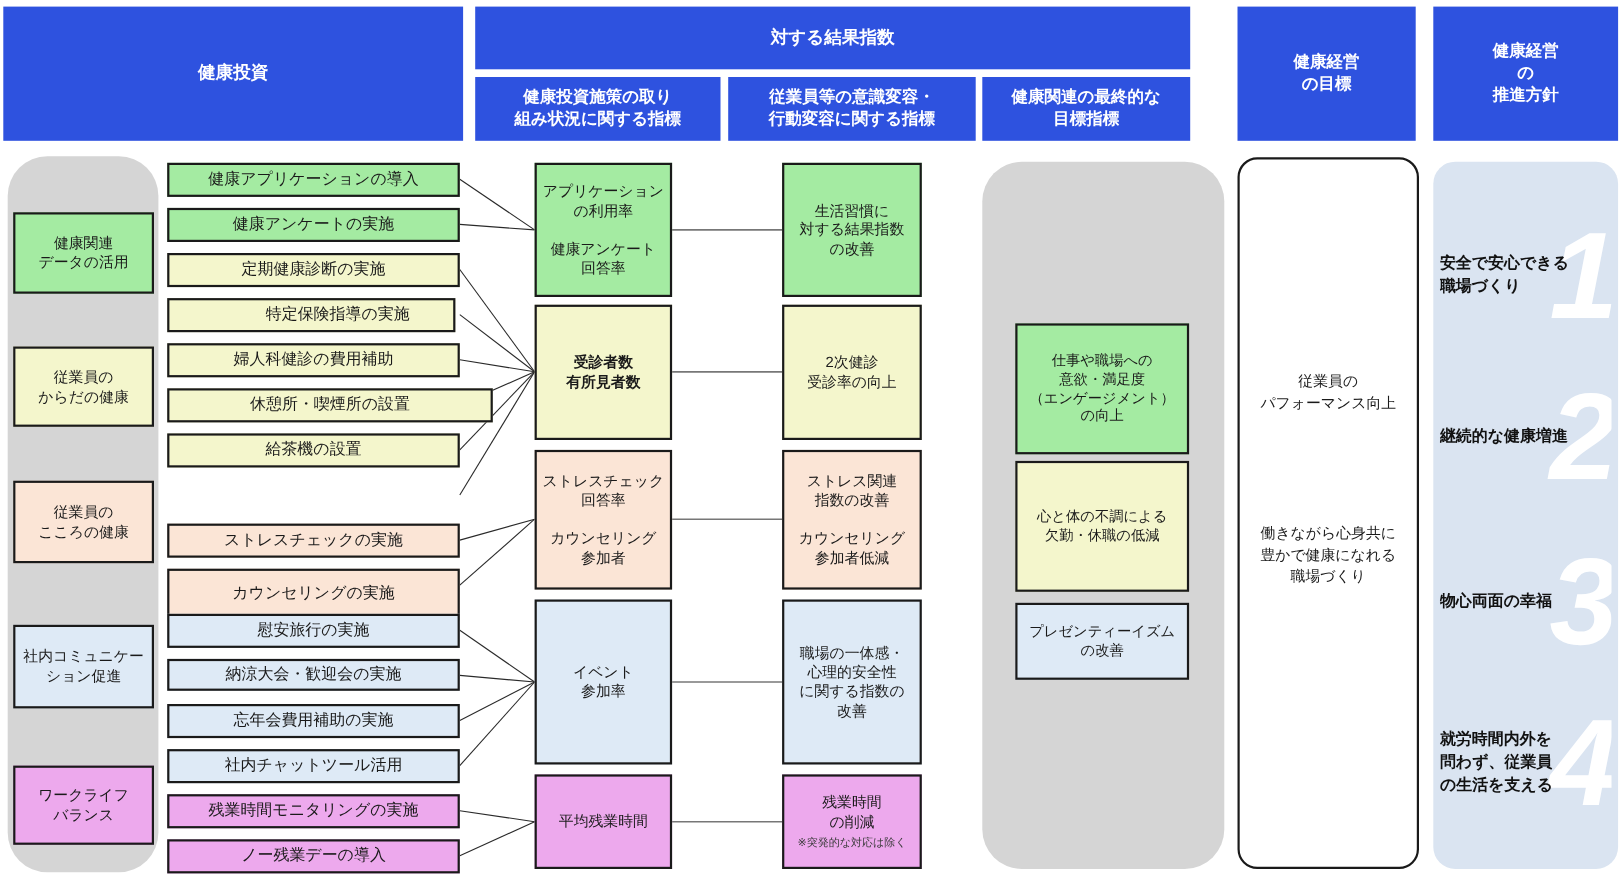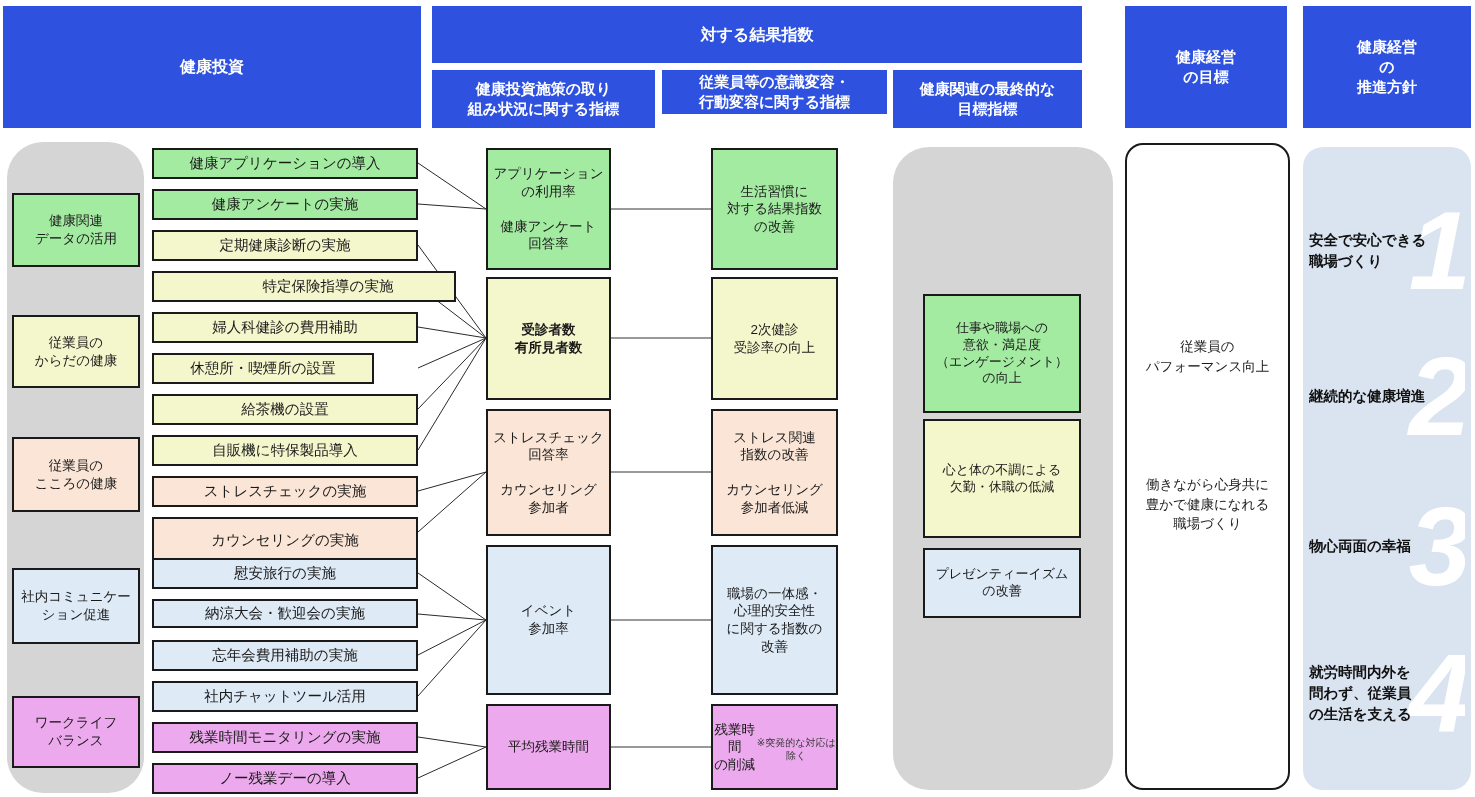--- a/index.html
+++ b/index.html
@@ -95,21 +95,21 @@
       <line x1="611" y1="472" x2="711" y2="472"></line>
       <line x1="611" y1="620" x2="711" y2="620"></line>
       <line x1="611" y1="747" x2="711" y2="747"></line>
     </g>
   </svg>
 
   <div class="hdr" style="left:3px;top:6px;width:418px;height:122px;font-size:16px;">健康投資</div>
   <div class="hdr" style="left:432px;top:6px;width:650px;height:57px;font-size:16px;">対する結果指数</div>
   <div class="hdr" style="left:432px;top:70px;width:223px;height:58px;">健康投資施策の取り
 組み状況に関する指標</div>
-  <div class="hdr" style="left:662px;top:70px;width:225px;height:44px;">従業員等の意識変容・
+  <div class="hdr" style="left:662px;top:70px;width:225px;height:58px;">従業員等の意識変容・
 行動変容に関する指標</div>
   <div class="hdr" style="left:893px;top:70px;width:189px;height:58px;">健康関連の最終的な
 目標指標</div>
   <div class="hdr" style="left:1125px;top:6px;width:162px;height:122px;">健康経営
 の目標</div>
   <div class="hdr" style="left:1303px;top:6px;width:168px;height:122px;">健康経営
 の
 推進方針</div>
 
   <div class="graycol" style="left:7px;top:142px;width:137px;height:651px;"></div>
@@ -121,25 +121,24 @@
   <div class="box cat c-peach" style="left:12px;top:437px;width:128px;height:75px;">従業員の
 こころの健康</div>
   <div class="box cat c-blue" style="left:12px;top:568px;width:128px;height:76px;">社内コミュニケー
 ション促進</div>
   <div class="box cat c-purple" style="left:12px;top:696px;width:128px;height:72px;">ワークライフ
 バランス</div>
 
   <div class="box init c-green" style="left:152px;top:148px;width:266px;height:31px;">健康アプリケーションの導入</div>
   <div class="box init c-green" style="left:152px;top:189px;width:266px;height:31px;">健康アンケートの実施</div>
   <div class="box init c-yellow" style="left:152px;top:230px;width:266px;height:31px;">定期健康診断の実施</div>
-  <div class="box init c-yellow" style="left:152px;top:271px;width:304px;height:31px;padding-left:48px;">特定保険指導の実施</div>
+  <div class="box init c-yellow" style="left:152px;top:271px;width:262px;height:31px;padding-left:48px;">特定保険指導の実施</div>
   <div class="box init c-yellow" style="left:152px;top:312px;width:266px;height:31px;">婦人科健診の費用補助</div>
-  <div class="box init c-yellow" style="left:152px;top:353px;width:222px;height:31px;">休憩所・喫煙所の設置</div>
+  <div class="box init c-yellow" style="left:152px;top:353px;width:296px;height:31px;">休憩所・喫煙所の設置</div>
   <div class="box init c-yellow" style="left:152px;top:394px;width:266px;height:31px;">給茶機の設置</div>
-  <div class="box init c-yellow" style="left:152px;top:435px;width:266px;height:31px;">自販機に特保製品導入</div>
   <div class="box init c-peach" style="left:152px;top:476px;width:266px;height:31px;">ストレスチェックの実施</div>
   <div class="box init c-peach" style="left:152px;top:517px;width:266px;height:47px;">カウンセリングの実施</div>
   <div class="box init c-blue" style="left:152px;top:558px;width:266px;height:31px;">慰安旅行の実施</div>
   <div class="box init c-blue" style="left:152px;top:599px;width:266px;height:29px;">納涼大会・歓迎会の実施</div>
   <div class="box init c-blue" style="left:152px;top:640px;width:266px;height:31px;">忘年会費用補助の実施</div>
   <div class="box init c-blue" style="left:152px;top:681px;width:266px;height:31px;">社内チャットツール活用</div>
   <div class="box init c-purple" style="left:152px;top:722px;width:266px;height:31px;">残業時間モニタリングの実施</div>
   <div class="box init c-purple" style="left:152px;top:763px;width:266px;height:31px;">ノー残業デーの導入</div>
 
   <div class="box ind c-green" style="left:486px;top:148px;width:125px;height:122px;">アプリケーション
@@ -165,21 +164,21 @@
 受診率の向上</div>
   <div class="box ind c-peach" style="left:711px;top:409px;width:127px;height:127px;">ストレス関連
 指数の改善
 
 カウンセリング
 参加者低減</div>
   <div class="box ind c-blue" style="left:711px;top:545px;width:127px;height:150px;">職場の一体感・
 心理的安全性
 に関する指数の
 改善</div>
-  <div class="box ind c-purple" style="left:711px;top:704px;width:127px;height:86px;flex-direction:row;">
+  <div class="box ind c-purple" style="left:711px;top:704px;width:127px;height:86px;flex-direction:column;">
     <span style="white-space:pre-line;">残業時間
 の削減</span>
     <span class="note">※突発的な対応は除く</span>
   </div>
 
   <div class="graycol" style="left:893px;top:147px;width:220px;height:643px;"></div>
   <div class="box fin c-green" style="left:923px;top:294px;width:158px;height:119px;">仕事や職場への
 意欲・満足度
 （エンゲージメント）
 の向上</div>

